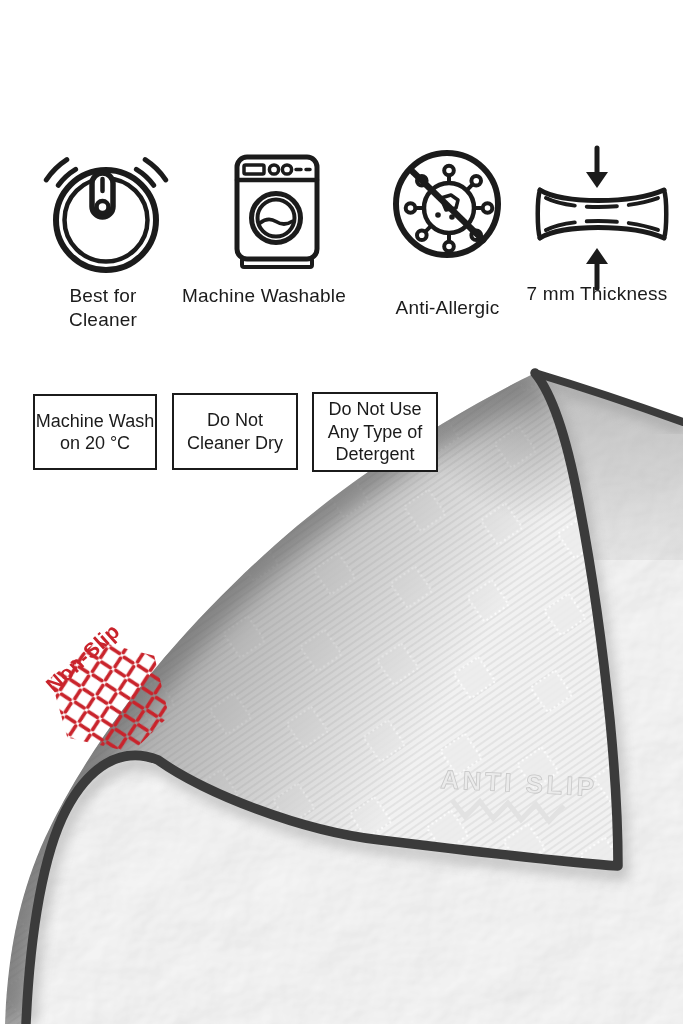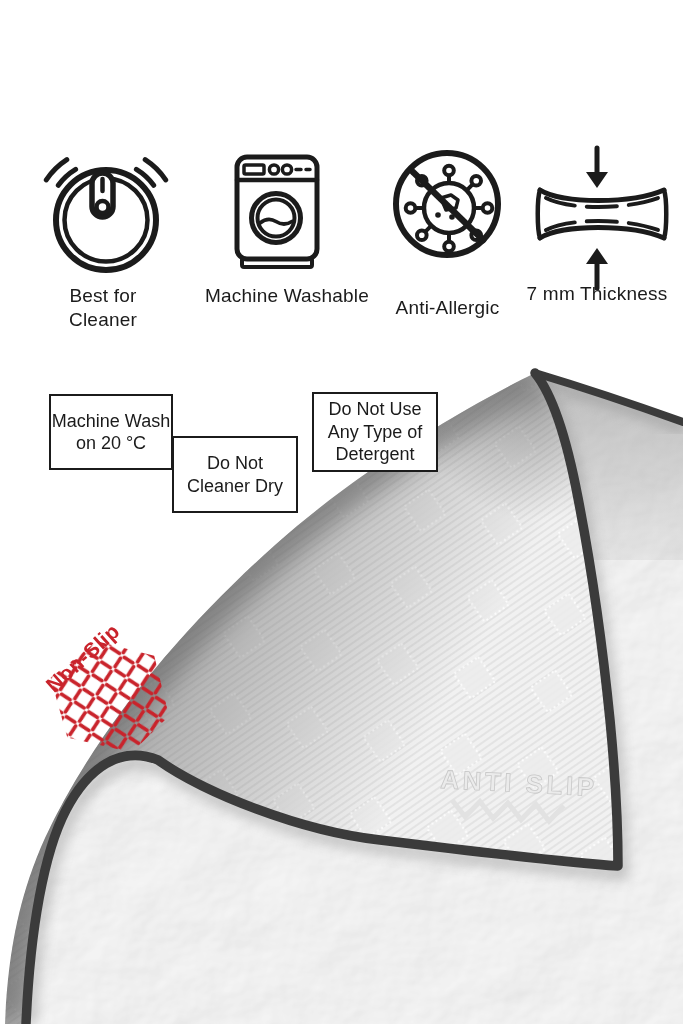--- a/index.html
+++ b/index.html
@@ -13,31 +13,31 @@
   .icon { position:absolute; color:var(--ink,#1b1b1b); }
   .icon-robot     { left:40px;  top:146px; width:132px; height:134px; }
   .icon-washer    { left:234px; top:154px; width:86px;  height:116px; }
   .icon-allergy   { left:391px; top:148px; width:112px; height:112px; }
   .icon-thickness { left:522px; top:142px; width:150px; height:152px; }
   .caption {
     position:absolute; text-align:center; font-size:19px; line-height:23.5px;
     letter-spacing:.2px; color:var(--ink,#1b1b1b);
   }
   .cap-0 { left:23px;  top:284px; width:160px; }
-  .cap-1 { left:197px; top:284px; width:180px; }
+  .cap-1 { left:174px; top:284px; width:180px; }
   .cap-2 { left:377px; top:296px; width:141px; }
   .cap-3 { left:518px; top:282px; width:158px; }
   .care-box {
     position:absolute; box-sizing:border-box; background:#ffffff;
     border:2.2px solid var(--ink,#1b1b1b);
     display:flex; flex-direction:column; align-items:center; justify-content:center;
     text-align:center; font-size:18px; line-height:22.5px;
   }
-  .box-0 { left:33px;  top:394px; width:124px; height:76px;margin-left:16px; }
-  .box-1 { left:172px; top:393px; width:126px; height:77px;margin-top:43px; }
+  .box-0 { left:33px;  top:394px; width:124px; height:76px; }
+  .box-1 { left:172px; top:393px; width:126px; height:77px; }
   .box-2 { left:312px; top:392px; width:126px; height:80px;justify-content:center; }
   .nonslip-label {
     position:absolute; left:18px; top:646px; width:130px; text-align:center;
     font-size:21px; font-weight:bold; letter-spacing:.5px;
     color:var(--accent,#c9232b);
     transform:rotate(-42deg);
   }
   .stitch { position:absolute; left:50px; top:636px; width:118px; height:124px; }
 </style>
 </head>

